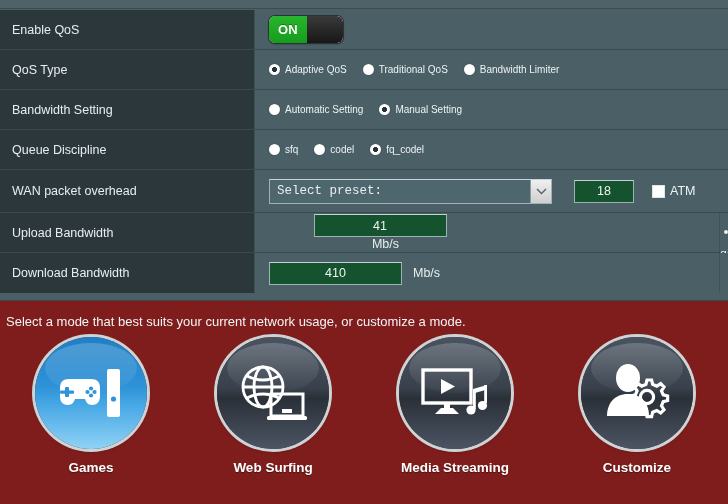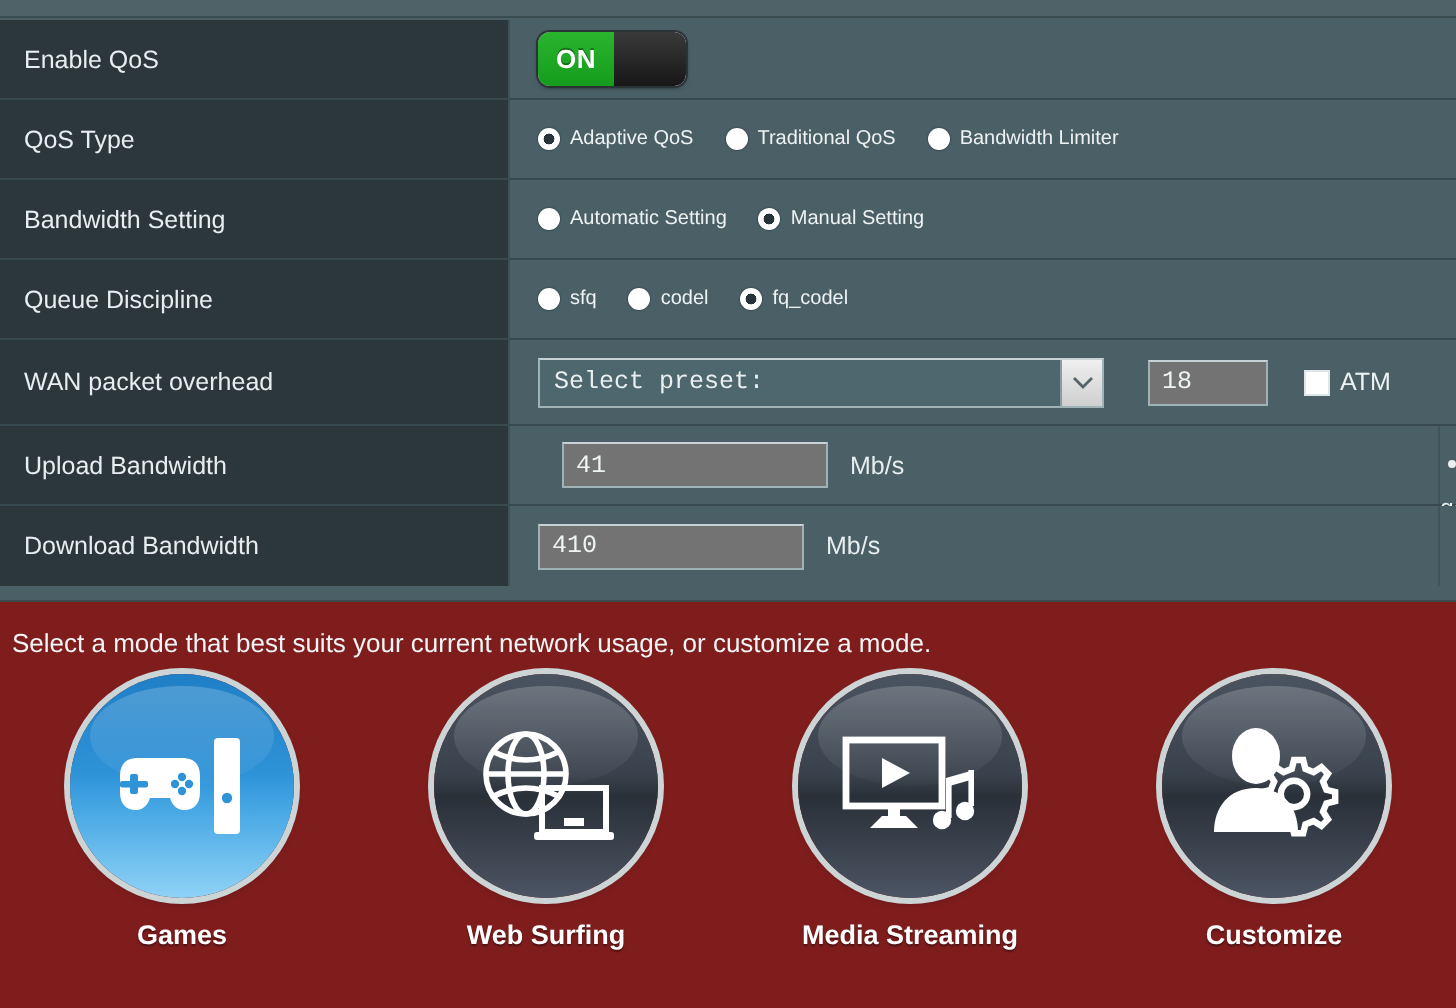--- a/index.html
+++ b/index.html
@@ -79,29 +79,30 @@
     background: #fff; margin-right: 5px; flex: 0 0 11px;
     box-shadow: 0 0 1px rgba(0,0,0,.6);
   }
   .radio.sel {
     background: radial-gradient(circle at 50% 50%, #26343a 0 34%, #fff 36% 100%);
   }
   .radio-label { color: #eef2f3; font-size: 10px; white-space: nowrap; }
 
   
   .txt {
-    background: #737373;
+    background: #14532d;
     border: 1px solid #9fb2b6;
     border-top-color: #c6d2d5;
     color: #eef3f4;
-    font-family: Liberation Mono, monospace;
+    font-family: Liberation Sans, sans-serif;
     font-size: 12.5px;
     height: 23px;
     padding: 0 6px;
     outline: none;
+    text-align: center;
   }
   .input-bw { width: 133px; }
   .input-ovh { width: 60px; }
   .unit { color: #e8eef0; font-size: 12.5px; margin-left: 11px; }
 
   
   .select {
     width: 283px; height: 25px;
     background: #4e666d;
     border: 1px solid #9fb2b6;
@@ -279,21 +280,21 @@
         <label class="chk-wrap">
           <span class="chk"></span>
           <span class="chk-label">ATM</span>
         </label>
       </div>
     </div>
 
     <div class="row">
       <div class="cell-label">Upload Bandwidth</div>
       <div class="cell-value">
-        <div class="bw-left" style="padding-left:12px;">
+        <div class="bw-left" style="padding-left:12px;flex-direction:column;">
           <input class="txt input-bw" value="41" style="">
           <span class="unit">Mb/s</span>
         </div>
         <div class="divider-v"></div>
         <div class="note-cell">
           <span class="bullet"></span>
           <span class="note-text"><span>Get the bandwidth information from ISP or go to </span></span>
         </div>
       </div>
     </div>

